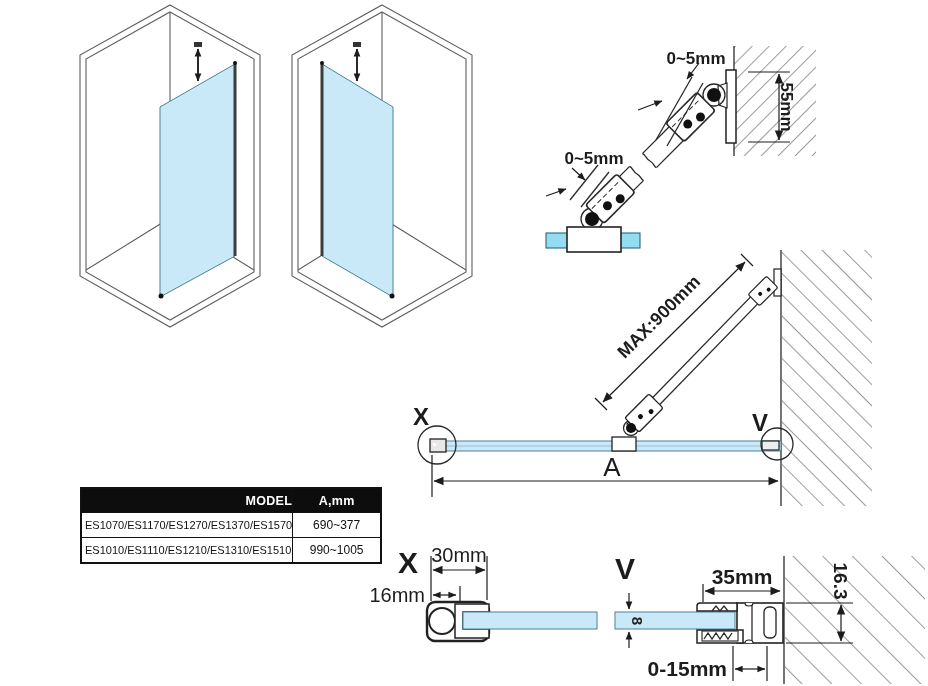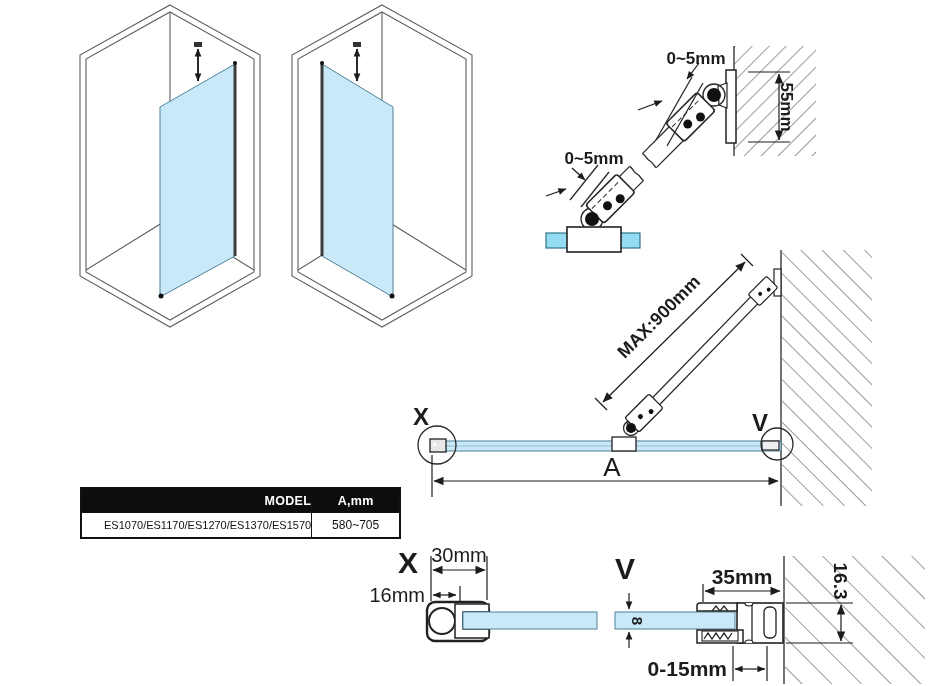--- a/index.html
+++ b/index.html
@@ -22,21 +22,21 @@
   .glassB{fill:var(--glass-bright,#93dcf2);stroke:#26697e;stroke-width:1.1;}
   .dot{fill:#111;stroke:none;}
   
   .model-table{position:absolute;left:80px;top:487px;border-collapse:collapse;
                border:2.5px solid #111;background:#fff;table-layout:fixed;}
   .model-table th,.model-table td{border:1.5px solid #111;padding:0;}
   .model-table th{background:var(--header-bg,#0d0d0d);color:var(--header-text,#fff);
                   font-size:12.5px;font-weight:bold;height:23px;letter-spacing:.3px;}
   .model-table td{height:24px;font-size:11px;color:#111;white-space:nowrap;}
   .mcol{width:188px;text-align:right;} .acol{width:87px;text-align:center;}
-  .model-table td.mc{padding-left:22px;text-align:left;}
+  .model-table td.mc{padding-left:3px;text-align:left;}
   .model-table td.ac{text-align:center;font-size:12px;}
 </style>
 </head>
 <body>
 
 <div class="canvas">
 
 <svg width="928" height="686" viewBox="0 0 928 686">
   <defs>
     <marker id="ma" viewBox="0 0 10 10" refX="9.5" refY="5" markerWidth="13" markerHeight="10" markerUnits="userSpaceOnUse" orient="auto-start-reverse">
@@ -236,18 +236,22 @@
 <table class="model-table">
   <thead>
     <tr>
       <th class="mcol">MODEL</th>
       <th class="acol">A,mm</th>
     </tr>
   </thead>
   <tbody>
     <tr>
       <td class="mc">ES1070/ES1170/ES1270/ES1370/ES1570</td>
-      <td class="ac">580~705</td>
+      <td class="ac">690~377</td>
+    </tr>
+    <tr>
+      <td class="mc">ES1010/ES1110/ES1210/ES1310/ES1510</td>
+      <td class="ac">990~1005</td>
     </tr>
   </tbody>
 </table>
 
 </div>
 
 </body></html>

